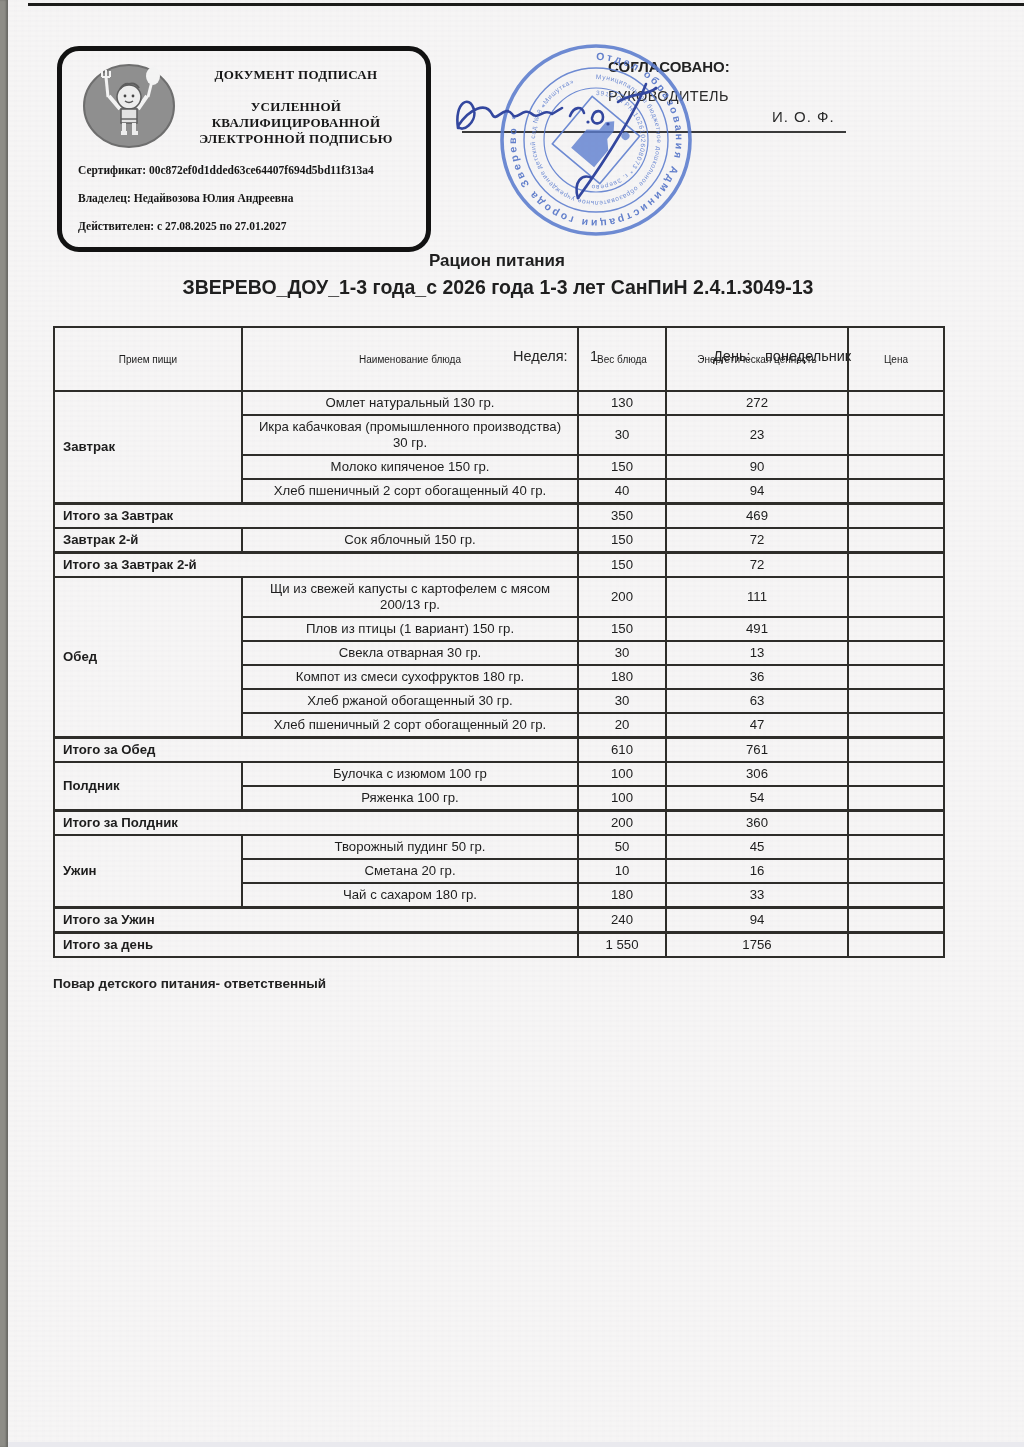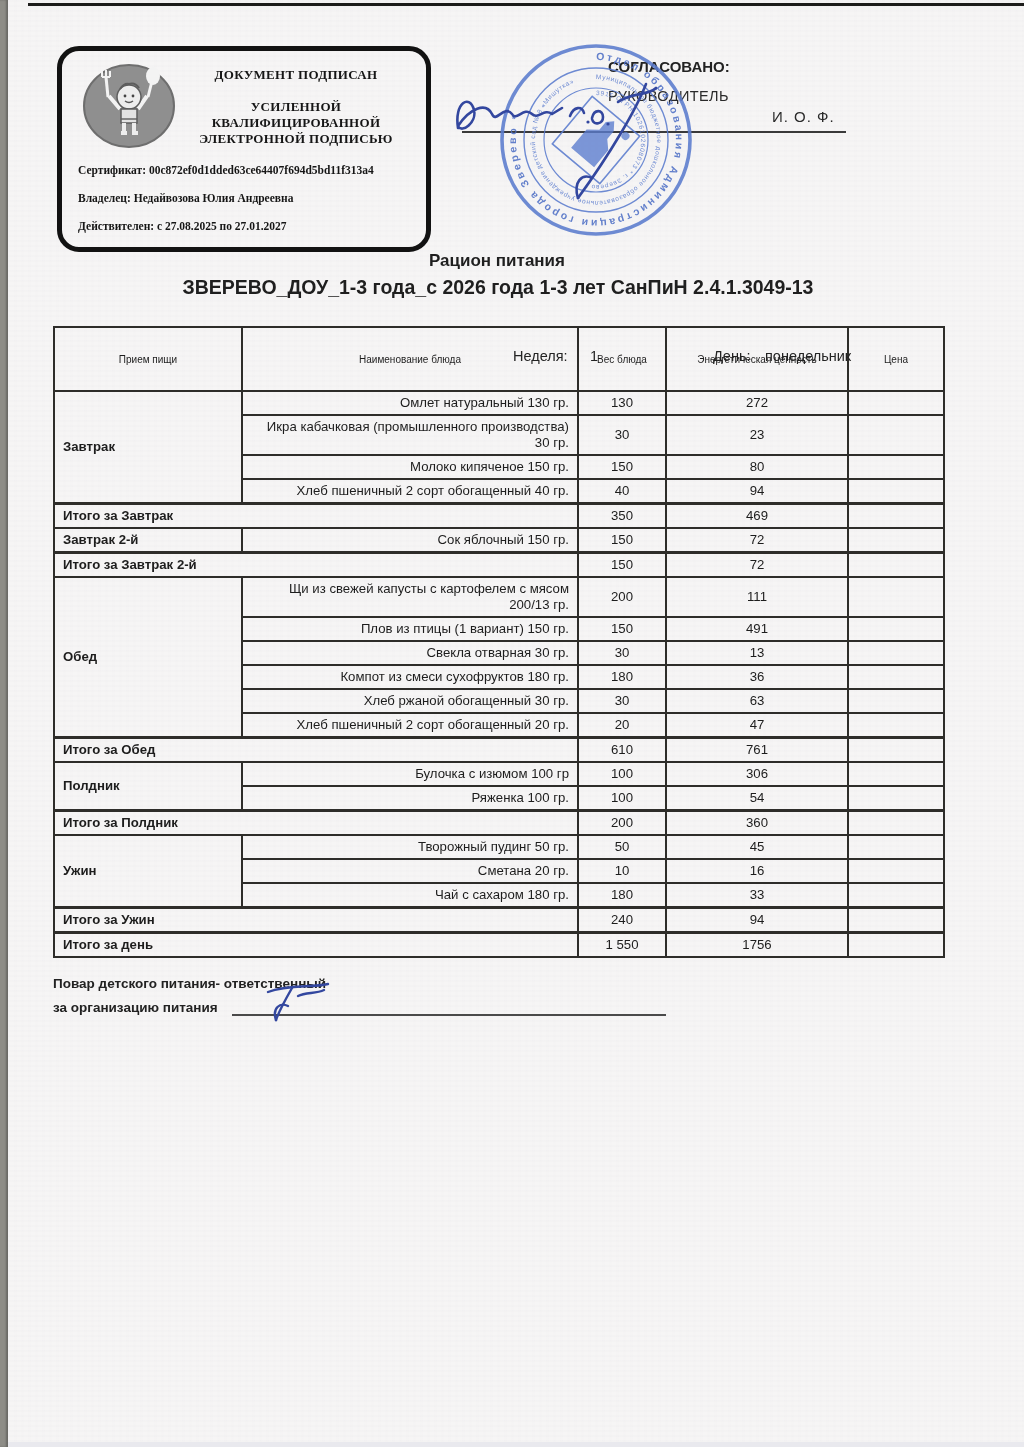--- a/index.html
+++ b/index.html
@@ -35,21 +35,21 @@
   .weekday span{position:absolute;top:4px;margin-top:44px;}
   .wk-label{left:513px;} .wk-value{left:590px;} .day-label{left:713px;} .day-value{left:765px;}
 
   
   table.menu{border-collapse:collapse;margin-left:53px;width:890px;table-layout:fixed;font-size:13.2px;color:#1d1d1d;background:transparent;}
   table.menu col.c1{width:188px;} table.menu col.c2{width:336px;} table.menu col.c3{width:88px;}
   table.menu col.c4{width:182px;} table.menu col.c5{width:96px;}
   table.menu th{border:2px solid #2e2d2a;height:58px;font-weight:400;font-size:10px;text-align:center;vertical-align:middle;padding:2px 6px;}
   table.menu td{border:2px solid #2e2d2a;padding:3px 8px;line-height:16px;vertical-align:middle;}
   td.meal-cell{font-weight:700;vertical-align:top;padding-top:4px;margin-left:20px;}
-  td.dish-cell{text-align:right;}
+  td.dish-cell{text-align:center;}
   td.num-cell{text-align:center;}
   tr.total-row td{border-top-width:3px;}
   td.total-label{font-weight:700;}
   tr.day-total-row td{border-top-width:3px;}
 
   
   .footer{margin:14px 0 0 53px;font-size:13.5px;font-weight:700;color:#222;}
   .footer .f1{line-height:24px;}
   .footer .f2{display:flex;align-items:flex-end;line-height:24px;}
   .sign-underline-bottom{position:relative;width:434px;height:2px;background:#4a4a4a;margin-left:14px;margin-bottom:4px;}
@@ -176,21 +176,21 @@
         </tr>
         <tr>
           <td class="dish-cell">Икра кабачковая (промышленного производства) 30 гр.</td>
           <td class="num-cell">30</td>
           <td class="num-cell">23</td>
           <td class="price-cell"></td>
         </tr>
         <tr>
           <td class="dish-cell">Молоко кипяченое 150 гр.</td>
           <td class="num-cell">150</td>
-          <td class="num-cell">80</td>
+          <td class="num-cell">90</td>
           <td class="price-cell"></td>
         </tr>
         <tr>
           <td class="dish-cell">Хлеб пшеничный 2 сорт обогащенный 40 гр.</td>
           <td class="num-cell">40</td>
           <td class="num-cell">94</td>
           <td class="price-cell"></td>
         </tr>
         <tr class="total-row">
           <td class="total-label" colspan="2">Итого за Завтрак</td>
@@ -302,27 +302,14 @@
           <td class="total-label" colspan="2">Итого за день</td>
           <td class="num-cell">1 550</td>
           <td class="num-cell">1756</td>
           <td class="price-cell"></td>
         </tr>
       </tbody>
   </table>
 
   <div class="footer">
     <div class="f1">Повар детского питания- ответственный</div>
-    <div class="f2">
-      <span>за организацию питания</span>
-      <span class="sign-underline-bottom">
-        <svg class="handsig-small" width="110" height="44" viewBox="0 0 110 44">
-          <g fill="none" stroke="#33479f" stroke-width="2.4" stroke-linecap="round">
-            <path d="M38,8 C30,22 24,34 22,40"></path>
-            <path d="M22,40 C18,28 26,22 34,26"></path>
-            <path d="M14,12 C34,4 58,8 74,4"></path>
-            <path d="M44,16 C52,12 62,14 70,10"></path>
-          </g>
-        </svg>
-      </span>
-    </div>
   </div>
 </div>
 
 </body></html>

